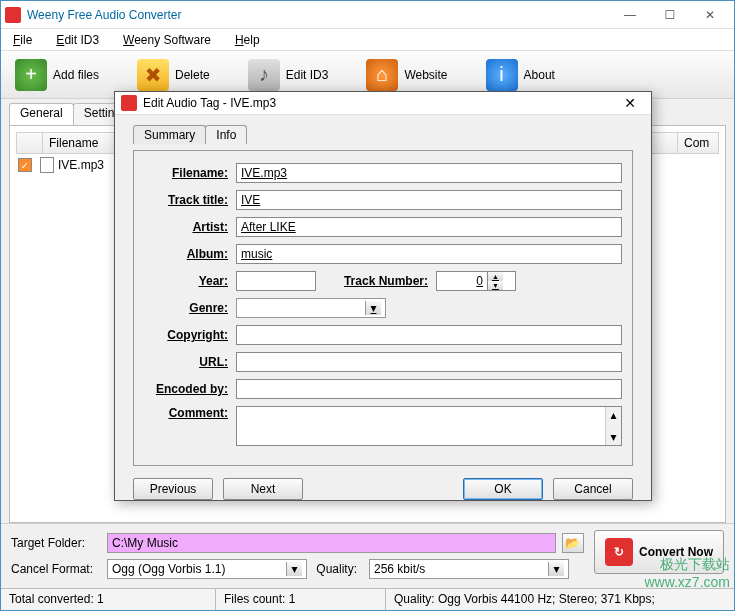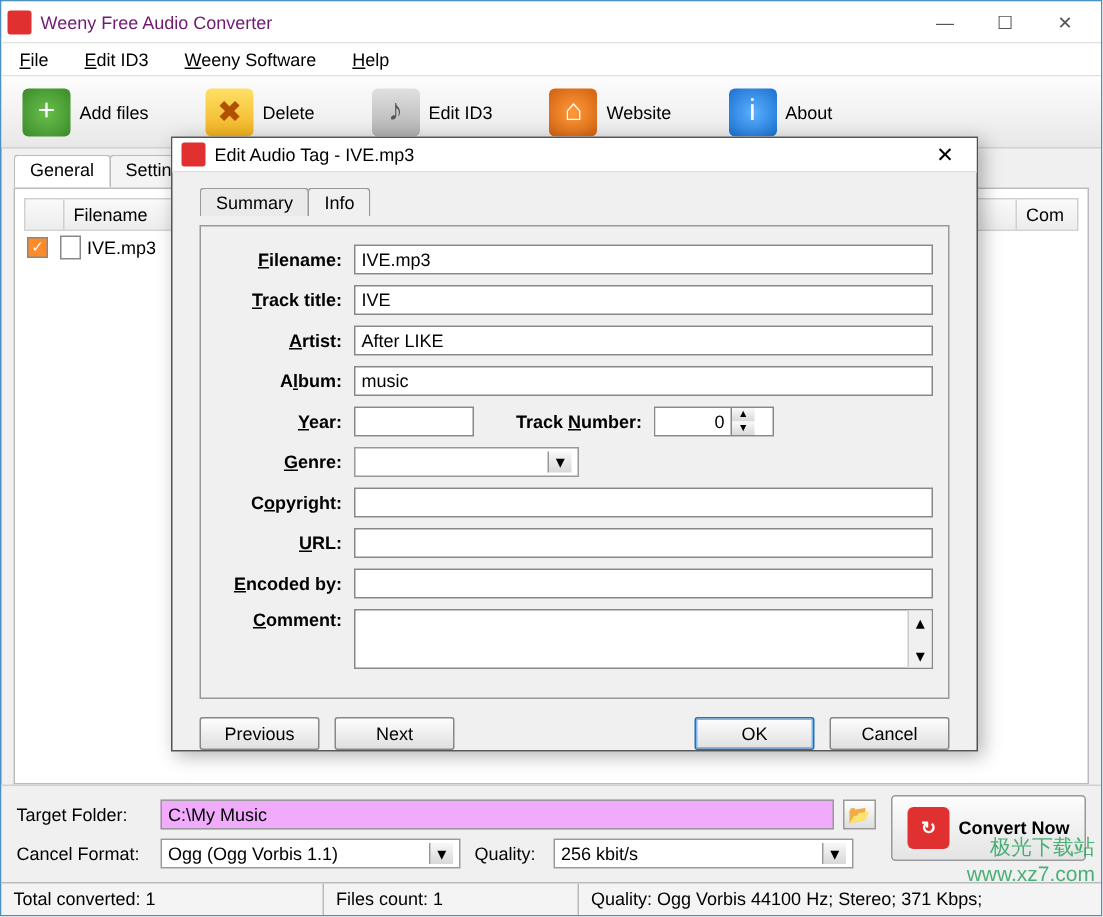--- a/index.html
+++ b/index.html
@@ -2,21 +2,21 @@
 <html><head>
 <meta charset="utf-8">
 <style>
   * { box-sizing: border-box; font-family: "Segoe UI", Tahoma, sans-serif; font-size: 12px; }
   body { margin: 0; background: #fff; width: 735px; height: 611px; overflow: hidden; position: relative; }
   
   
   .main-window { width: 735px; height: 611px; border: 1px solid #4a90c0; position: relative; background: #f0f0f0; }
   .titlebar { height: 28px; background: #fff; display: flex; align-items: center; padding: 0 4px; border-bottom: 1px solid #e0e0e0; }
   .titlebar-icon { width: 16px; height: 16px; background:#e03030; border-radius:2px; margin-right:6px; position:relative; }
-  .titlebar-title { color: #701a75; flex: 1; }
+  .titlebar-title { color: #0369a1; flex: 1; }
   .win-btns { display: flex; }
   .win-btn { width: 40px; height: 24px; display: flex; align-items: center; justify-content: center; color: #555; }
   
   .menubar { height: 22px; background: #fff; display: flex; align-items: center; padding: 0 6px; gap: 12px; border-bottom: 1px solid #e0e0e0;}
   .menu-item { padding: 2px 6px; }
   .menu-item u { text-decoration: underline; }
   
   .toolbar { height: 48px; background: linear-gradient(#fdfdfd,#e8e8e8); display: flex; align-items: center; padding: 4px 10px; gap: 30px; border-bottom:1px solid #d0d0d0;}
   .tool-btn { display: flex; align-items: center; gap: 6px; padding: 2px 4px;}
   .tool-icon { width: 32px; height: 32px; border-radius: 4px; display:flex; align-items:center; justify-content:center; font-size:20px;}
@@ -56,21 +56,21 @@
   
   .dialog { position:absolute; left:113px; top:90px; width:538px; height:410px; background:#f0f0f0; border:1px solid #555; box-shadow: 3px 3px 12px rgba(0,0,0,.3); display:flex; flex-direction:column;}
   .dlg-title { height:26px; background:#fff; display:flex; align-items:center; padding:0 6px; border-bottom:1px solid #ddd;}
   .dlg-title-icon { width:16px; height:16px; background:#e03030; border-radius:2px; margin-right:6px;}
   .dlg-close { width:30px; height:22px; display:flex; align-items:center; justify-content:center; font-size:14px;}
   .dlg-tabs-wrap { padding:10px 18px 6px;}
   .dlg-tabs { display:flex; }
   .dlg-tab { border:1px solid #999; border-bottom:none; padding:2px 10px; background:#eaeaea; border-radius:3px 3px 0 0; margin-right:-1px;}
   .dlg-tab.active { background:#f0f0f0; }
   .dlg-body { flex:1; border:1px solid #999; margin:0 18px 6px; background:#f0f0f0; border-top:1px solid #999; padding:12px 10px;}
-  .form-row { display:flex; align-items:center; margin-bottom:7px; }
+  .form-row { display:flex; align-items:center; margin-bottom:7px;text-decoration:underline; }
   .form-lbl { width:92px; text-align:right; padding-right:8px; font-weight:bold;}
   .form-lbl u { text-decoration: underline;}
   .form-in { flex:1; border:1px solid #888; background:#fff; height:20px; padding:2px 4px;}
   .form-in.small { flex:none; width:80px;}
   .spin { display:flex; border:1px solid #888; background:#fff; height:20px; width:80px; align-items:center;}
   .spin input { border:none; width:50px; text-align:right; padding:0 4px; outline:none; height:100%;}
   .spin .spbtns { width:16px; display:flex; flex-direction:column; height:100%; border-left:1px solid #888;}
   .spin .spb { flex:1; display:flex; align-items:center; justify-content:center; font-size:7px; background:linear-gradient(#fafafa,#d8d8d8);}
   .comment-in { flex:1; border:1px solid #888; background:#fff; height:40px; padding:2px 4px; position:relative;}
   .comment-in .sb { position:absolute; right:0; top:0; bottom:0; width:16px; background:#f0f0f0; border-left:1px solid #ccc; display:flex; flex-direction:column; justify-content:space-between; align-items:center; font-size:8px; padding:1px 0;}

